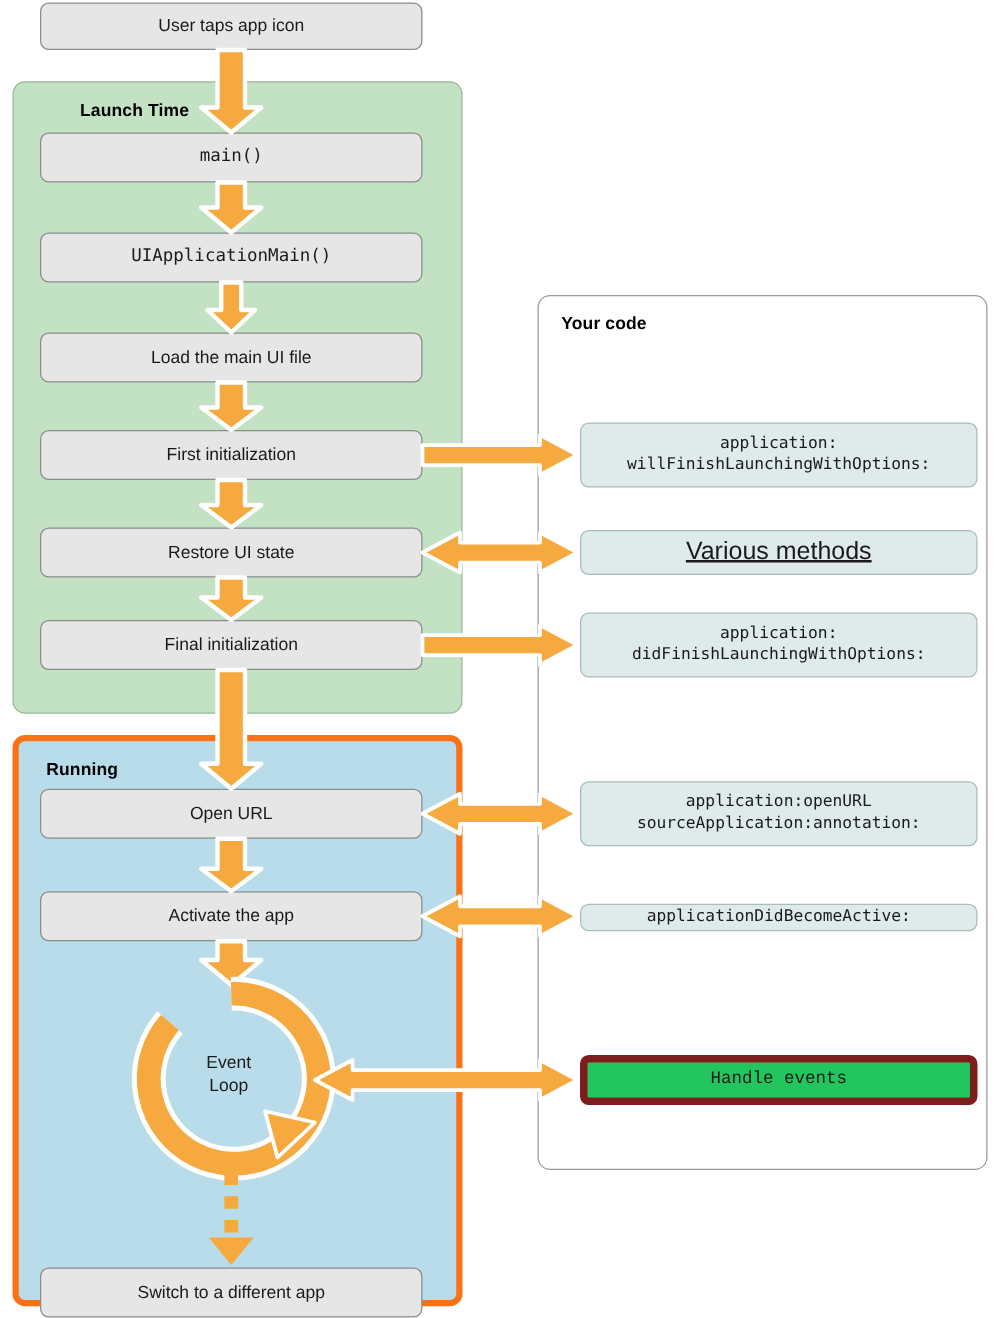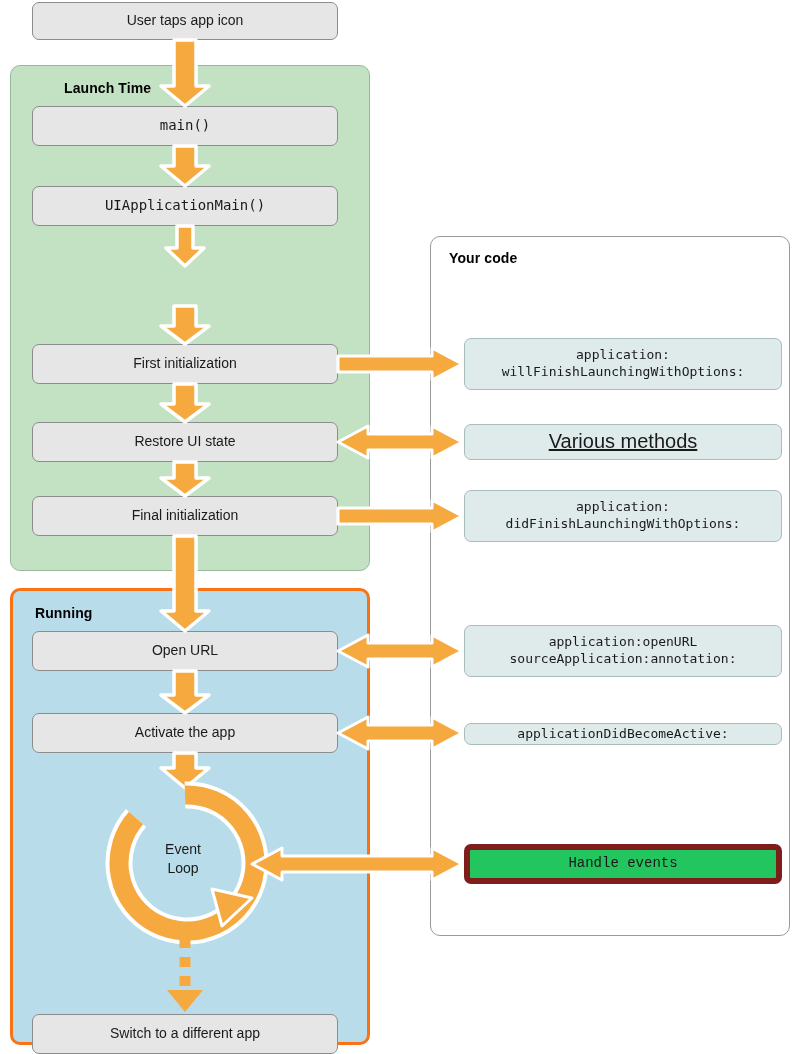--- a/index.html
+++ b/index.html
@@ -31,21 +31,21 @@
   .panel-launch {
     left: 10px; top: 65px;
     width: 360px; height: 506px;
     background: #c3e2c3;
     border: 1px solid #9ab79a;
   }
   .panel-running {
     left: 10px; top: 588px;
     width: 360px; height: 457px;
     background: #b9dcea;
-    border: 3px solid #f97316;
+    border: 5px solid #f97316;
   }
   .panel-yourcode {
     left: 430px; top: 236px;
     width: 360px; height: 700px;
     background: #ffffff;
     border: 1px solid #9a9a9a;
   }
   .panel-title {
     position: absolute;
     left: 22px;
@@ -139,20 +139,23 @@
   </div>
 
   <div class="box box-gray lcol mono" style="top:106px;">
     <span>main()</span>
   </div>
 
   <div class="box box-gray lcol mono" style="top:186px;">
     <span>UIApplicationMain()</span>
   </div>
 
+  <div class="box box-gray lcol" style="top:266px;">
+    <span>Load the main UI file</span>
+  </div>
 
   <div class="box box-gray lcol" style="top:344px;">
     <span>First initialization</span>
   </div>
 
   <div class="box box-gray lcol" style="top:422px;">
     <span>Restore UI state</span>
   </div>
 
   <div class="box box-gray lcol" style="top:496px;">

